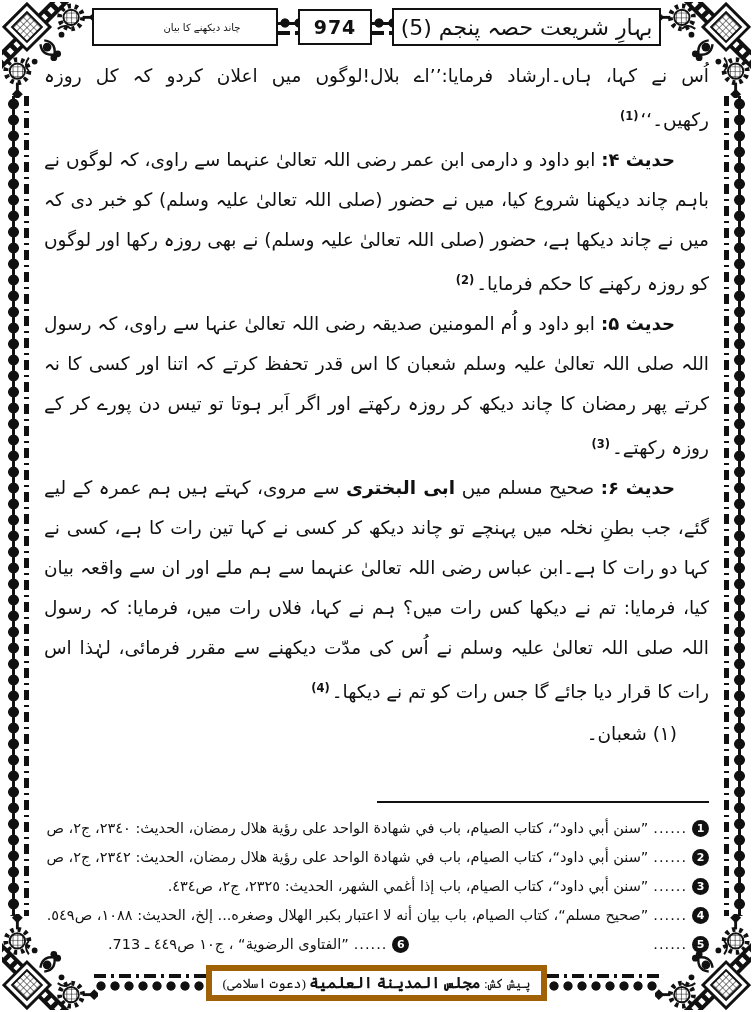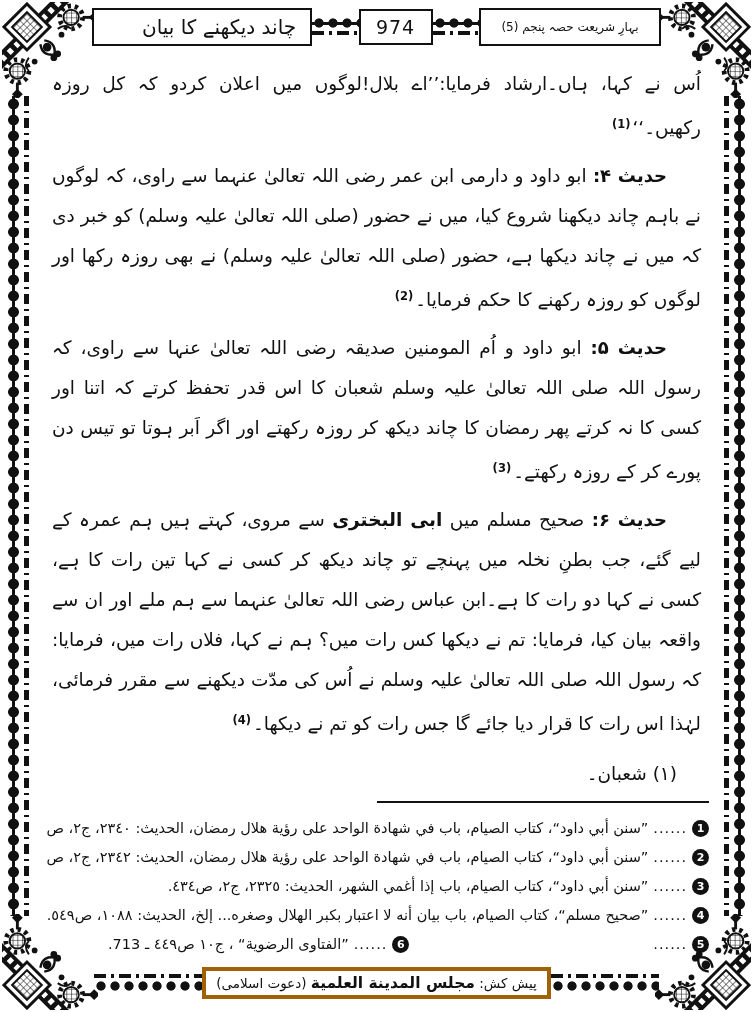--- a/index.html
+++ b/index.html
@@ -31,27 +31,27 @@
     display:flex; align-items:center; direction:rtl; gap:0;}
   .hline{flex:1; min-width:20px; height:18px; align-self:center;}
   .hline .dots{height:10px;
     background-image:radial-gradient(circle at 7px 5px,#111 4.2px,transparent 5px),linear-gradient(#111,#111);
     background-size:14px 10px,100% 3px; background-position:0 0,0 3.5px;
     background-repeat:repeat-x,no-repeat;}
   .hline .dash{height:4px; margin-top:3px;
     background:repeating-linear-gradient(90deg,#111 0 12px,transparent 12px 17px,#111 17px 20px,transparent 20px 25px);}
   .hbox{border:2.5px solid #111; background:#fff; padding:3px 14px; white-space:nowrap;
     display:flex; align-items:center; justify-content:center; z-index:2;}
-  .hbox.book{font-size:12px; min-width:150px; height:28px;}
-  .hbox.num{font-weight:normal; font-size:19px; min-width:42px; height:26px; letter-spacing:1px;justify-content:center;}
-  .hbox.chapter{font-size:20px; min-width:120px; height:28px;padding-left:48px;}
+  .hbox.book{font-size:22px; min-width:150px; height:28px;}
+  .hbox.num{font-weight:bold; font-size:19px; min-width:42px; height:26px; letter-spacing:1px;justify-content:center;}
+  .hbox.chapter{font-size:10px; min-width:120px; height:28px;padding-left:48px;}
   
   .content{position:absolute; top:56px; right:44px; left:44px; height:742px;
     direction:rtl; text-align:justify; font-size:18.5px; line-height:40px; overflow:hidden;}
-  .content p{margin:8px;}
+  .content p{margin:0;}
   .para-indent{text-indent:34px;}
   .lbl{font-weight:bold; font-size:18px;}
   sup.ref{font-size:11.5px; vertical-align:6px; font-weight:bold; padding:0 2px;}
   .months{margin:0; padding:0; list-style:none;}
   .months li{margin-right:32px; line-height:44px;}
   
   .fnsep{position:absolute; top:801px; right:44px; width:332px; border-top:2.5px solid #111;}
   .footnotes{position:absolute; top:814px; right:44px; left:44px; direction:rtl; font-size:14.5px;}
   .fn{display:flex; align-items:center; gap:5px; line-height:29px; white-space:nowrap; overflow:hidden;}
   .fnmark{flex:0 0 auto; width:17px; height:17px; border-radius:50%; background:#111; color:#fff;
@@ -61,22 +61,22 @@
   .fnpart{display:inline-flex; align-items:center; gap:5px;}
   
   .footer{position:absolute; bottom:8px; left:94px; right:94px; height:42px;
     display:flex; align-items:center;}
   .fline{flex:1; min-width:20px; height:18px;}
   .fline .dash{height:4px;
     background:repeating-linear-gradient(90deg,#111 0 12px,transparent 12px 17px,#111 17px 20px,transparent 20px 25px);}
   .fline .dots{height:10px; margin-top:3px;
     background-image:radial-gradient(circle at 7px 5px,#111 4.2px,transparent 5px);
     background-size:14px 10px; background-repeat:repeat-x;}
-  .fbox{border:4px solid #a16207; background:#fff; padding:3px 10px; white-space:nowrap;
-    direction:rtl; font-size:13.5px; z-index:2;}
+  .fbox{border:6px solid #a16207; background:#fff; padding:3px 10px; white-space:nowrap;
+    direction:rtl; font-size:13.5px; z-index:2;font-family:Liberation Serif, serif;}
   .fbox b{font-size:15.5px;}
 </style>
 </head>
 <body>
 
 <svg width="0" height="0" style="position:absolute">
   <defs>
     <pattern id="grid" width="5" height="5" patternUnits="userSpaceOnUse">
       <path d="M0 0H5M0 0V5" stroke="#111" stroke-width="1.2" fill="none"></path>
     </pattern>

